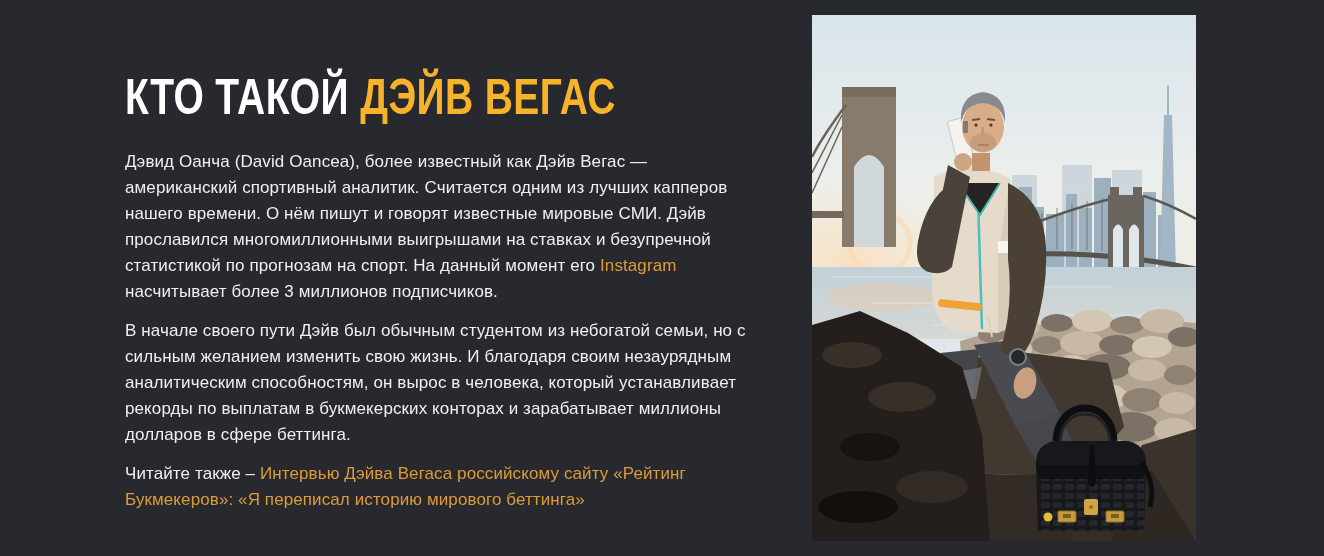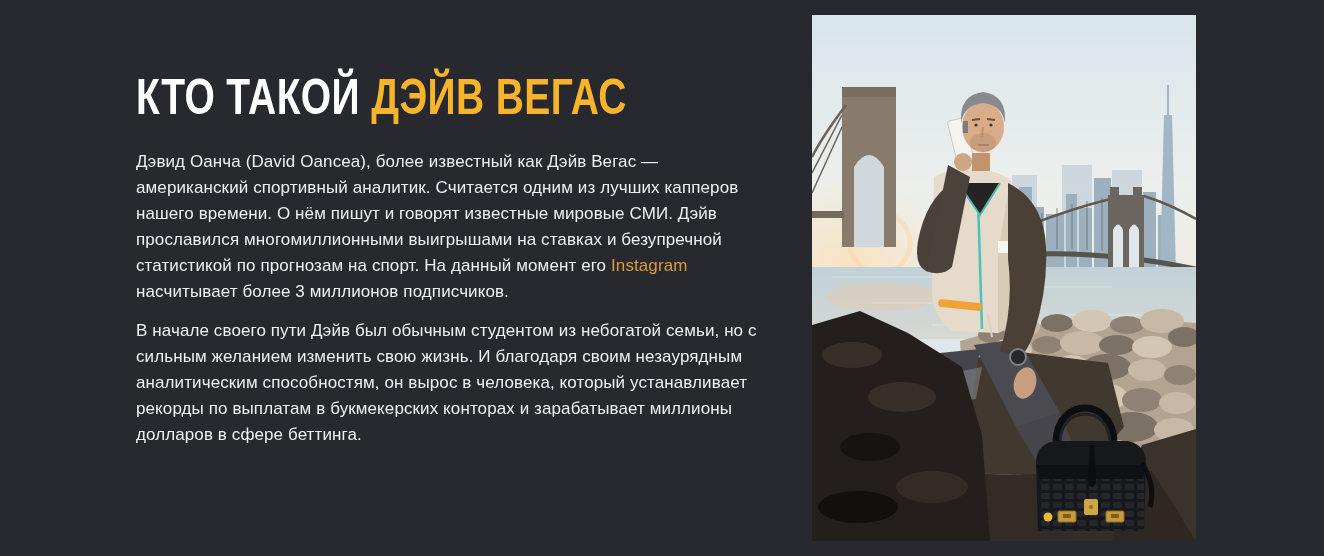--- a/index.html
+++ b/index.html
@@ -6,21 +6,21 @@
     --bg:#27292e; --text:#eff0f2; --title:#ffffff; --accent:#f7b42a;
     --link:#dd9c38; --wm-gold:#c9952f; --wm-white:#ffffff;
   }
   *{box-sizing:border-box;}
   html,body{margin:0;padding:0;}
   body{
     width:1324px;height:556px;position:relative;overflow:hidden;
     background:var(--bg);
     font-family:"Liberation Sans","DejaVu Sans",sans-serif;
   }
-  .text-col{position:absolute;left:136px;top:74px;width:636px;}
+  .text-col{position:absolute;left:125px;top:74px;width:636px;}
   .section-title{
     margin:0 0 29px 0;font-size:50px;line-height:46px;font-weight:700;
     color:var(--title);letter-spacing:.5px;white-space:nowrap;
     transform:scaleX(.78);transform-origin:left center;
   }
   .section-title .accent{color:var(--accent);}
   .text-col p{
     margin:0 0 13px 0;font-size:17px;line-height:26px;color:var(--text);
     letter-spacing:.1px;
   }
@@ -46,20 +46,21 @@
   }
 </style>
 </head>
 <body>
 
 <section>
   <div class="text-col">
     <h2 class="section-title"><span>КТО ТАКОЙ</span> <span class="accent">ДЭЙВ ВЕГАС</span></h2>
     <p><span>Дэвид Оанча (David Oancea), более известный как Дэйв Вегас — американский спортивный аналитик. Считается одним из лучших капперов нашего времени. О нём пишут и говорят известные мировые СМИ. Дэйв прославился многомиллионными выигрышами на ставках и безупречной статистикой по прогнозам на спорт. На данный момент его </span><a class="gold-link">Instagram</a><span> насчитывает более 3 миллионов подписчиков.</span></p>
     <p>В начале своего пути Дэйв был обычным студентом из небогатой семьи, но с сильным желанием изменить свою жизнь. И благодаря своим незаурядным аналитическим способностям, он вырос в человека, который устанавливает рекорды по выплатам в букмекерских конторах и зарабатывает миллионы долларов в сфере беттинга.</p>
+    <p><span>Читайте также – </span><a class="gold-link">Интервью Дэйва Вегаса российскому сайту «Рейтинг Букмекеров»: «Я переписал историю мирового беттинга»</a></p>
   </div>
 
   <figure class="photo">
     <svg viewBox="0 0 384 526" preserveAspectRatio="none">
       <defs>
         <linearGradient id="sky" x1="0" y1="0" x2="0" y2="1">
           <stop offset="0" stop-color="#d9e5ec"></stop>
           <stop offset="0.55" stop-color="#ecefec"></stop>
           <stop offset="1" stop-color="#f3ebdf"></stop>
         </linearGradient>

